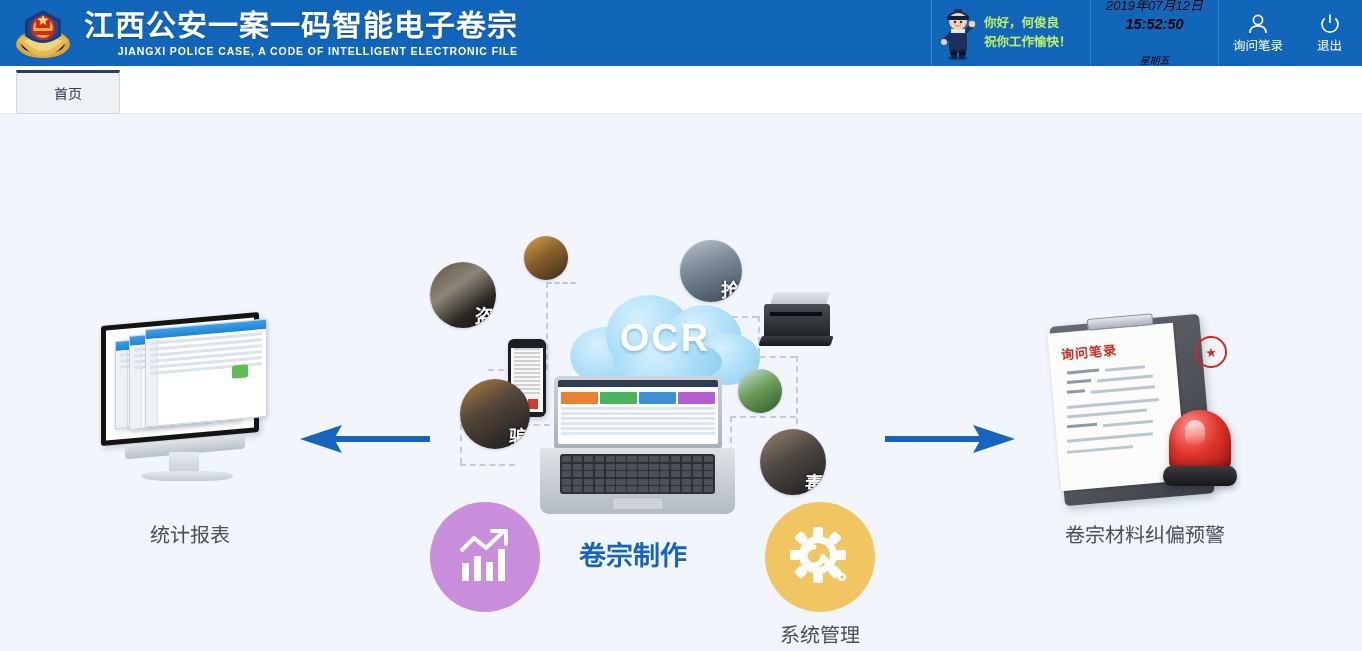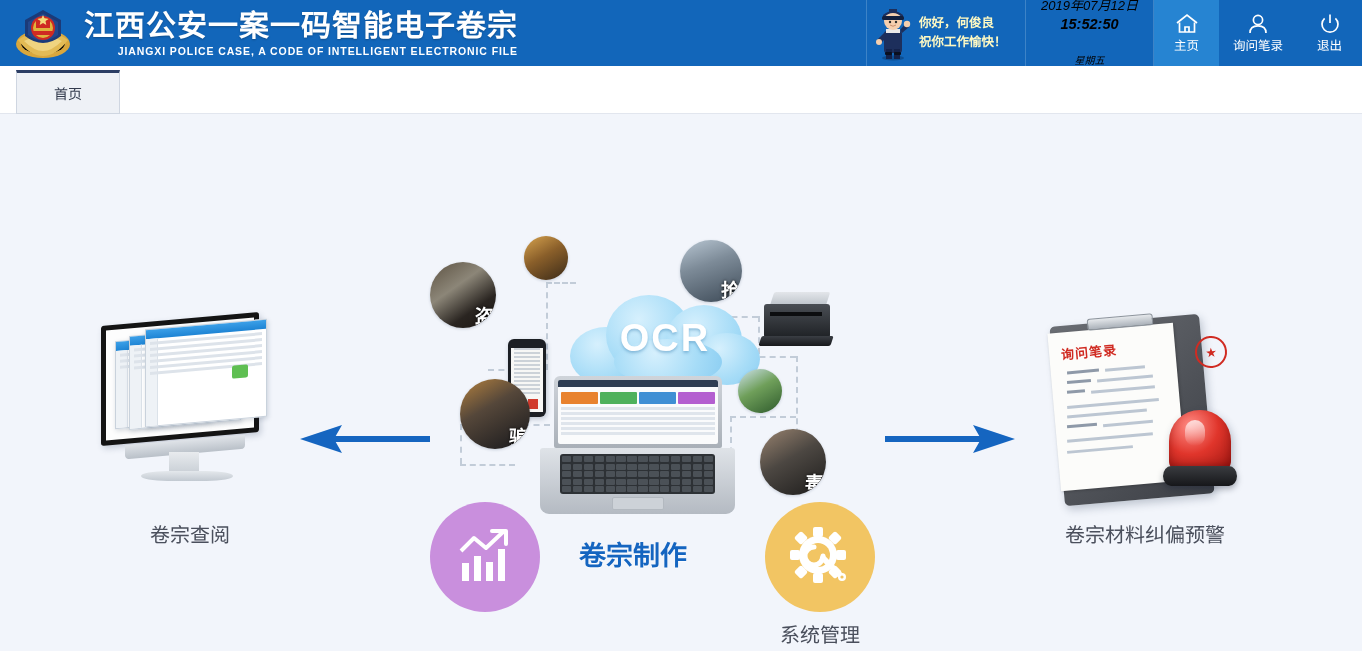--- a/index.html
+++ b/index.html
@@ -35,21 +35,21 @@
   }
   .header-spacer { flex: 1 1 auto; }
 
   .greet {
     width: 160px; flex: 0 0 160px;
     display: flex; align-items: center; gap: 6px;
     border-left: 1px solid #3d83c7; border-right: 1px solid #3d83c7;
     padding: 0 6px;
   }
   .cop { width: 40px; height: 56px; position: relative; flex: 0 0 40px; }
-  .greet-lines { color: #fef9c3; font-size: 12.5px; line-height: 19px; font-weight: bold; }
+  .greet-lines { color: #bef264; font-size: 12.5px; line-height: 19px; font-weight: bold; }
 
   .clock {
     width: 128px; flex: 0 0 128px;
     display: flex; flex-direction: column; align-items: center; justify-content: center;
     color: #000000; border-right: 1px solid #3d83c7; font-style: italic;
   }
   .clock .date { font-size: 13px; line-height: 18px; }
   .clock .time { font-size: 14.5px; font-weight: bold; line-height: 19px; }
   .clock .week { font-size: 10px; line-height: 18px; margin-top: 18px; }
 
@@ -353,30 +353,20 @@
       <div>祝你工作愉快！</div>
     </div>
   </div>
 
   <div class="clock">
     <div class="date">2019年07月12日</div>
     <div class="time">15:52:50</div>
     <div class="week">星期五</div>
   </div>
 
-  <div class="navbtn active">
-    <span>
-      <svg width="26" height="24" viewBox="0 0 26 24" fill="none" stroke="#ffffff" stroke-width="1.7">
-        <path d="M3 11 L13 3 L23 11"></path>
-        <path d="M5.5 10.5 V20 H20.5 V10.5"></path>
-        <path d="M11 20 V15 h4 v5"></path>
-      </svg>
-    </span>
-    <span class="lbl">主页</span>
-  </div>
 
   <div class="navbtn wide">
     <span>
       <svg width="26" height="24" viewBox="0 0 26 24" fill="none" stroke="#ffffff" stroke-width="1.7">
         <circle cx="13" cy="8" r="4.6"></circle>
         <path d="M5 21 Q5 13.8 13 13.8 Q21 13.8 21 21"></path>
       </svg>
     </span>
     <span class="lbl">询问笔录</span>
   </div>
@@ -433,21 +423,21 @@
         <div class="win-row"></div>
           <div class="win-row"></div>
           <div class="win-row"></div>
         <div class="green-chip"></div>
       </div>
     </div>
     <div class="mon-stand"></div>
     <div class="mon-neck"></div>
     <div class="mon-base"></div>
   </div>
-  <div class="node-label" style="left:95px; top:405px; width:190px;">卷宗查阅</div>
+  <div class="node-label" style="left:95px; top:405px; width:190px;">统计报表</div>
 
   <div class="arrow" style="left:300px; top:305px;">
     <svg width="130" height="40" viewBox="0 0 130 40">
       <rect x="28" y="17" width="102" height="6" fill="#1565c0"></rect>
       <path d="M0 20 L42 6 L34 20 L42 34 Z" fill="#1565c0"></path>
     </svg>
   </div>
 
   <div class="center">
 

